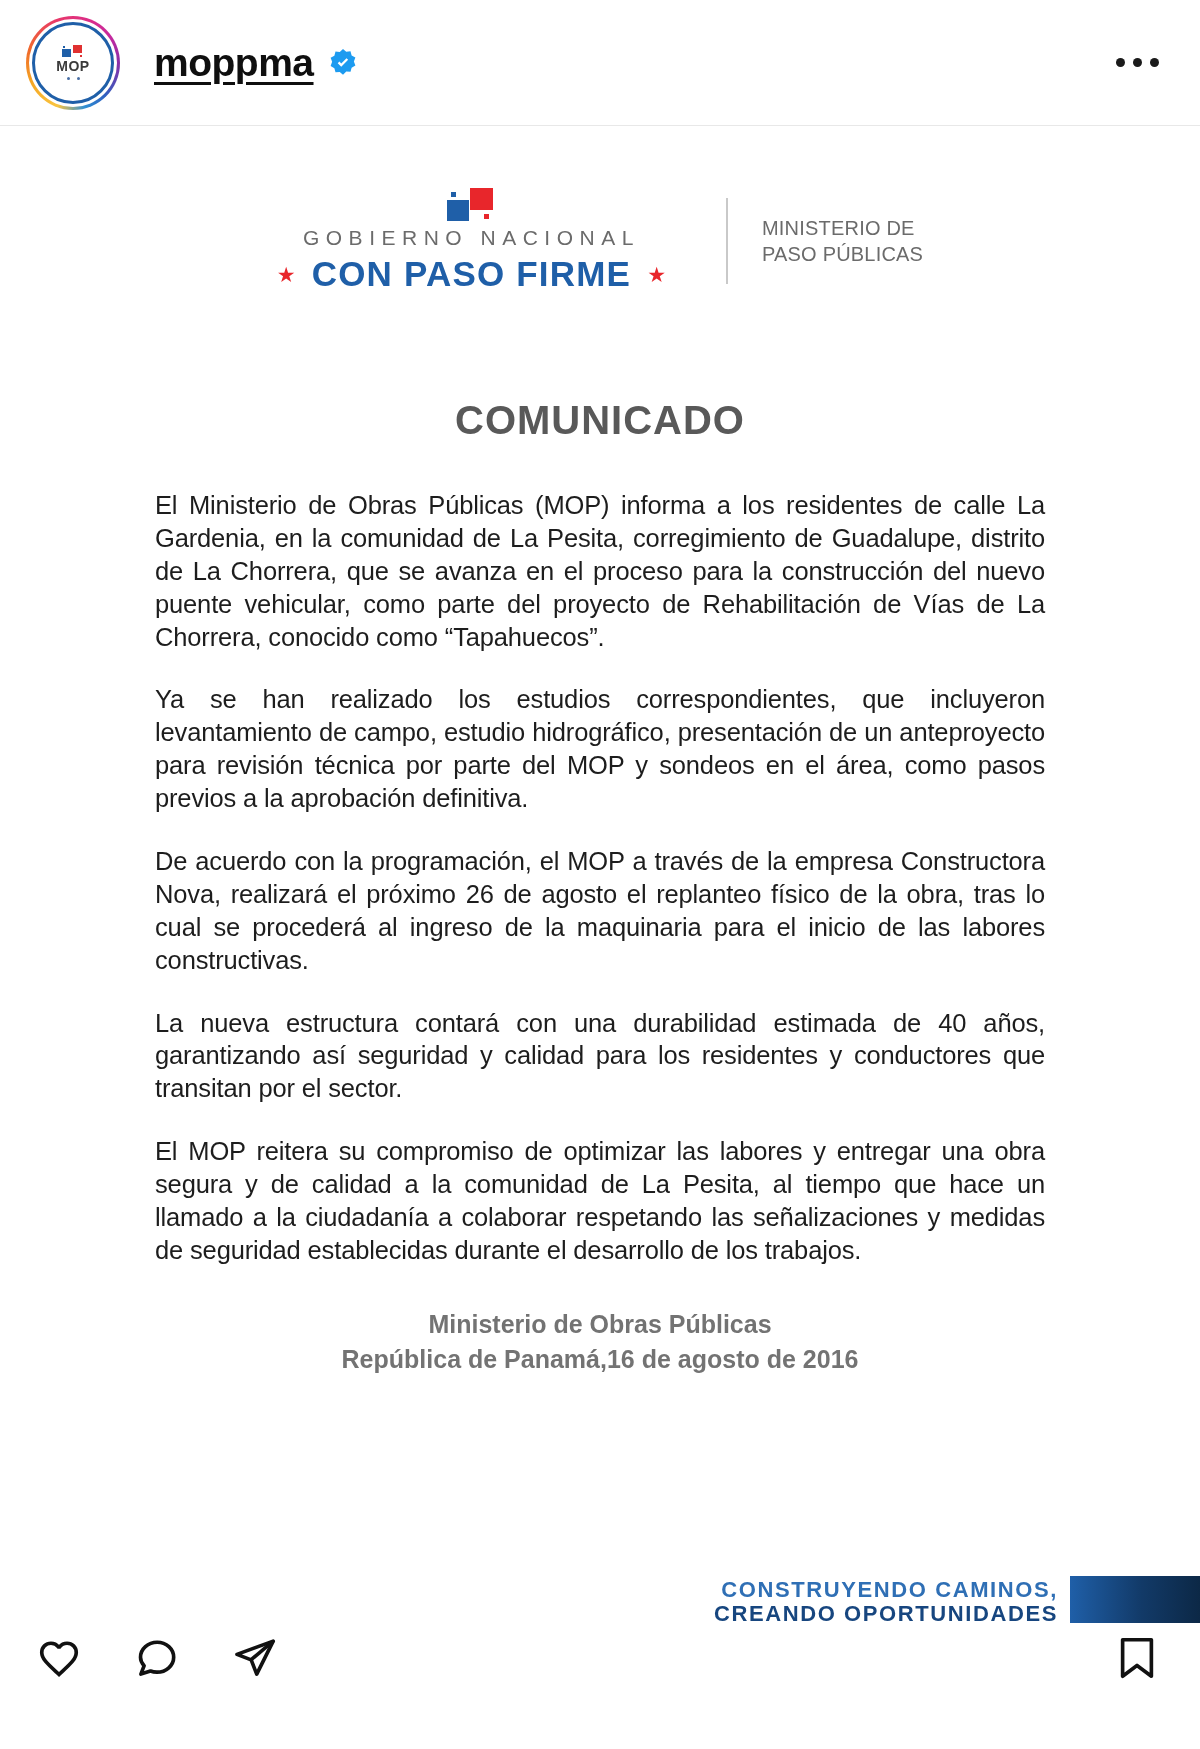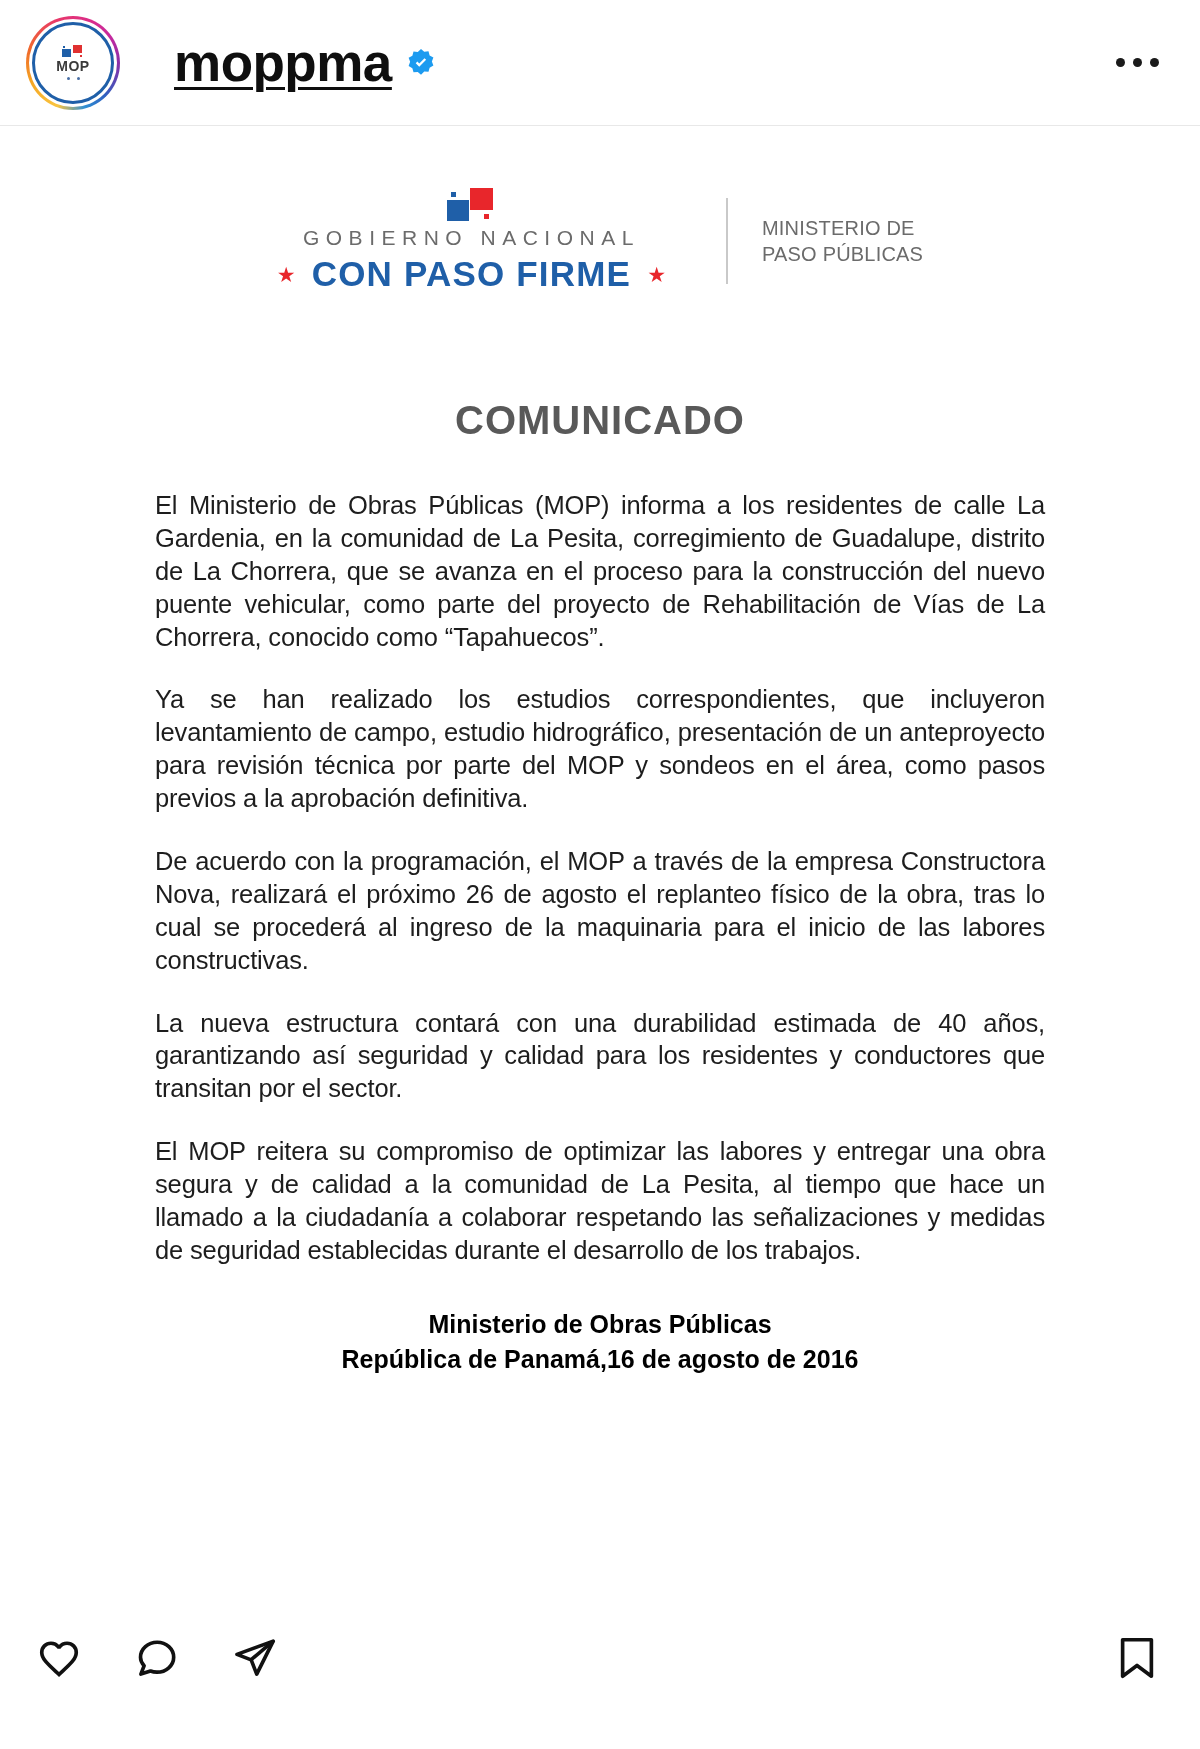--- a/index.html
+++ b/index.html
@@ -104,29 +104,28 @@
     width: 3px; height: 3px; border-radius: 50%; background: #4a6fa5; display:block;
   }
 
   .ig-username-wrap {
     margin-left: 34px;
     display: flex;
     align-items: center;
     gap: 14px;
   }
   .ig-username {
-    font-size: 53px;
+    font-size: 39px;
     font-weight: 700;
     color: #0f0f0f;
     letter-spacing: -0.5px;
     text-decoration: underline;
     text-underline-offset: 6px;
     text-decoration-thickness: 3px;
     font-family: "Liberation Sans", sans-serif;
-    margin-left: 20px;
   }
   .verified-badge {
     width: 30px;
     height: 30px;
     flex: 0 0 auto;
     display: block;
   }
   .ig-more {
     margin-left: auto;
     display: flex;
@@ -241,21 +240,21 @@
   }
   .doc-body p:last-child { margin-bottom: 0; }
 
   .signature {
     text-align: center;
     margin-top: 40px;
   }
   .signature div {
     font-size: 25px;
     font-weight: 700;
-    color: #000000;
+    color: #737373;
     line-height: 1.42;
     font-family: "Liberation Sans", sans-serif;
   }
 
   
   .footer-band {
     position: absolute;
     left: 0;
     bottom: 58px;
     width: 1200px;
@@ -375,20 +374,27 @@
     <p>De acuerdo con la programación, el MOP a través de la empresa Constructora Nova, realizará el próximo 26 de agosto el replanteo físico de la obra, tras lo cual se procederá al ingreso de la maquinaria para el inicio de las labores constructivas.</p>
     <p>La nueva estructura contará con una durabilidad estimada de 40 años, garantizando así seguridad y calidad para los residentes y conductores que transitan por el sector.</p>
     <p>El MOP reitera su compromiso de optimizar las labores y entregar una obra segura y de calidad a la comunidad de La Pesita, al tiempo que hace un llamado a la ciudadanía a colaborar respetando las señalizaciones y medidas de seguridad establecidas durante el desarrollo de los trabajos.</p>
 
     <div class="signature">
       <div>Ministerio de Obras Públicas</div>
       <div>República de Panamá,16 de agosto de 2016</div>
     </div>
   </div>
 
+  <div class="footer-band">
+    <div class="footer-slogan">
+      <div class="l1">CONSTRUYENDO CAMINOS,</div>
+      <div class="l2">CREANDO OPORTUNIDADES</div>
+    </div>
+    <div class="footer-bar"></div>
+  </div>
 
   <div class="ig-actions">
     <svg class="icon" viewBox="0 0 24 24">
       <path fill="none" stroke="#111" stroke-width="1.9" d="M12 20.6l-1.3-1.2C6 15.1 3 12.4 3 9.1 3 6.4 5.1 4.3 7.8 4.3c1.5 0 3 .7 3.9 1.9h.6c.9-1.2 2.4-1.9 3.9-1.9 2.7 0 4.8 2.1 4.8 4.8 0 3.3-3 6-7.7 10.3z"></path>
     </svg>
     <svg class="icon" viewBox="0 0 24 24">
       <path fill="none" stroke="#111" stroke-width="1.9" stroke-linejoin="round" d="M20.7 11.6c0 4.3-3.9 7.8-8.7 7.8-1.2 0-2.4-.2-3.4-.6l-5 1.6 1.7-4.4c-1.2-1.2-1.9-2.8-1.9-4.4 0-4.3 3.9-7.8 8.7-7.8s8.6 3.5 8.6 7.8z"></path>
     </svg>
     <svg class="icon" viewBox="0 0 24 24">
       <path fill="none" stroke="#111" stroke-width="1.9" stroke-linejoin="round" d="M21.5 3.2L2.6 10.1l7.4 2.9 2.9 7.4z"></path>

